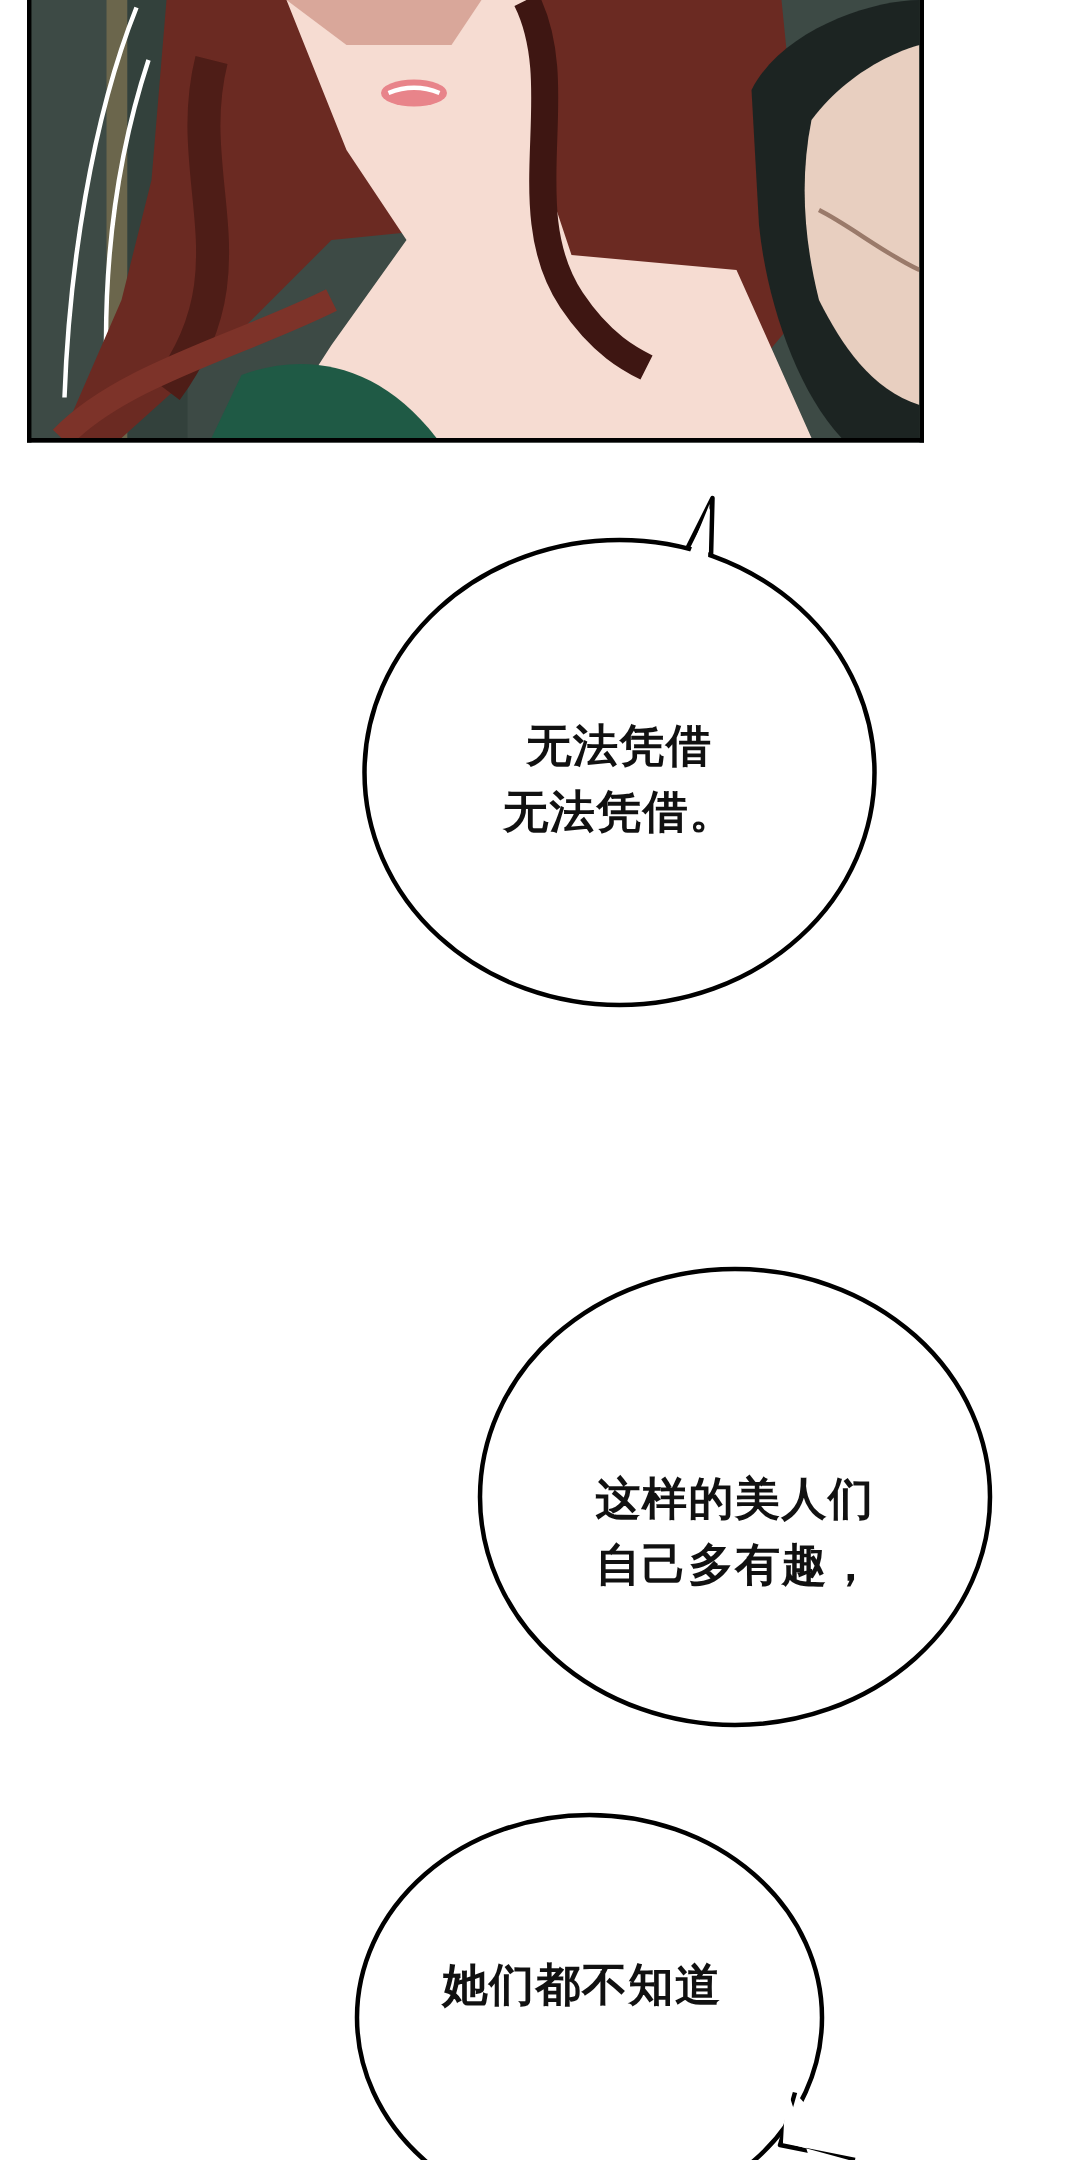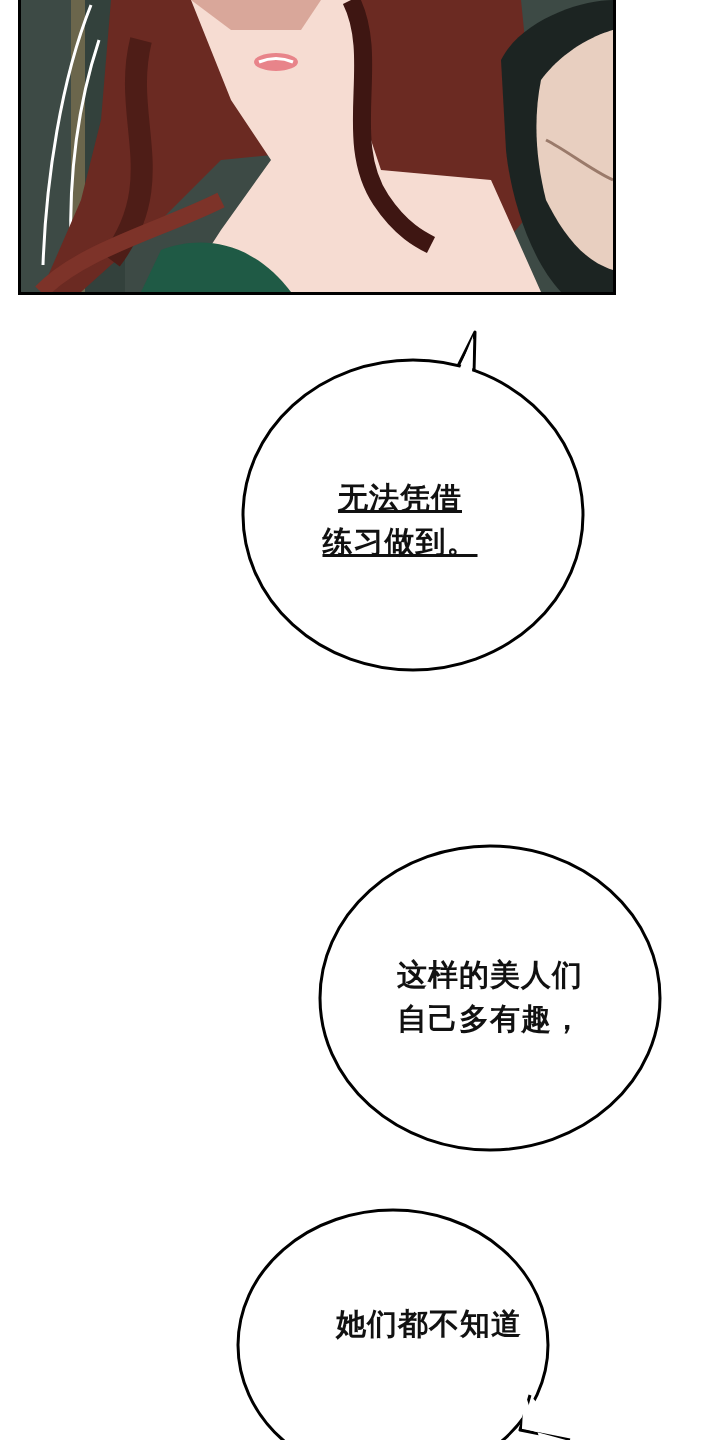--- a/index.html
+++ b/index.html
@@ -66,25 +66,25 @@
     <ellipse cx="490" cy="998" rx="170" ry="152" fill="#fff" stroke="#000" stroke-width="3"></ellipse>
   </g>
 
   <g>
     <ellipse cx="393" cy="1345" rx="155" ry="135" fill="#fff" stroke="#000" stroke-width="3"></ellipse>
     <path d="M530 1395 L520 1430 L570 1440" fill="#fff" stroke="#000" stroke-width="3" stroke-linejoin="round"></path>
     <path d="M524 1390 L522 1428 L566 1440 L540 1440 Z" fill="#fff"></path>
   </g>
 </svg>
 
-<div class="bubble-text" style="left:230px; top:476px; width:340px;text-decoration:underline;">
+<div class="bubble-text" style="left:243px; top:476px; width:340px;">
   <div>无法凭借</div>
-  <div>练习做到。</div>
+  <div>无法凭借。</div>
 </div>
 
-<div class="bubble-text" style="left:320px; top:953px; width:340px;">
+<div class="bubble-text" style="left:320px; top:978px; width:340px;">
   <div>这样的美人们</div>
   <div>自己多有趣，</div>
 </div>
 
-<div class="bubble-text" style="left:238px; top:1302px; width:300px;margin-left:41px;">
+<div class="bubble-text" style="left:238px; top:1302px; width:300px;">
   <div>她们都不知道</div>
 </div>
 
 </body></html>

